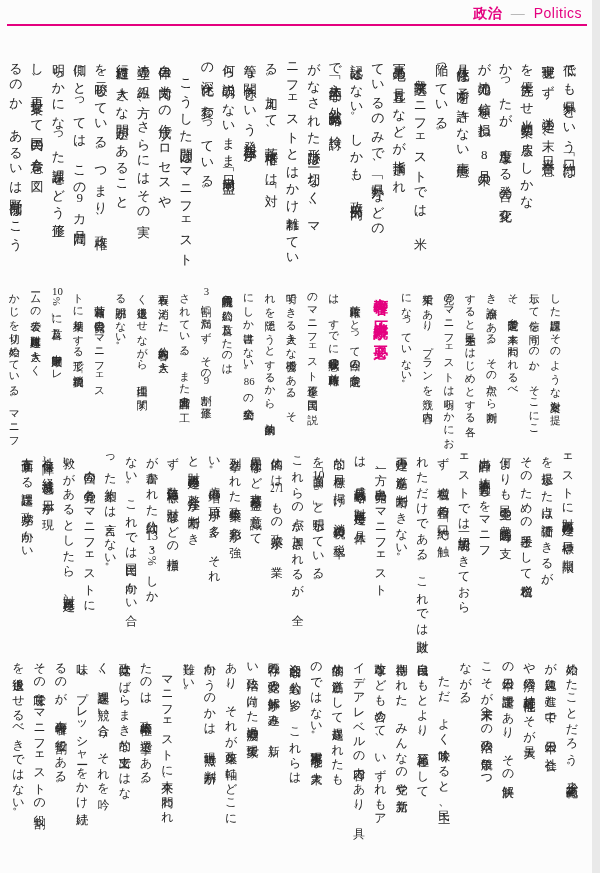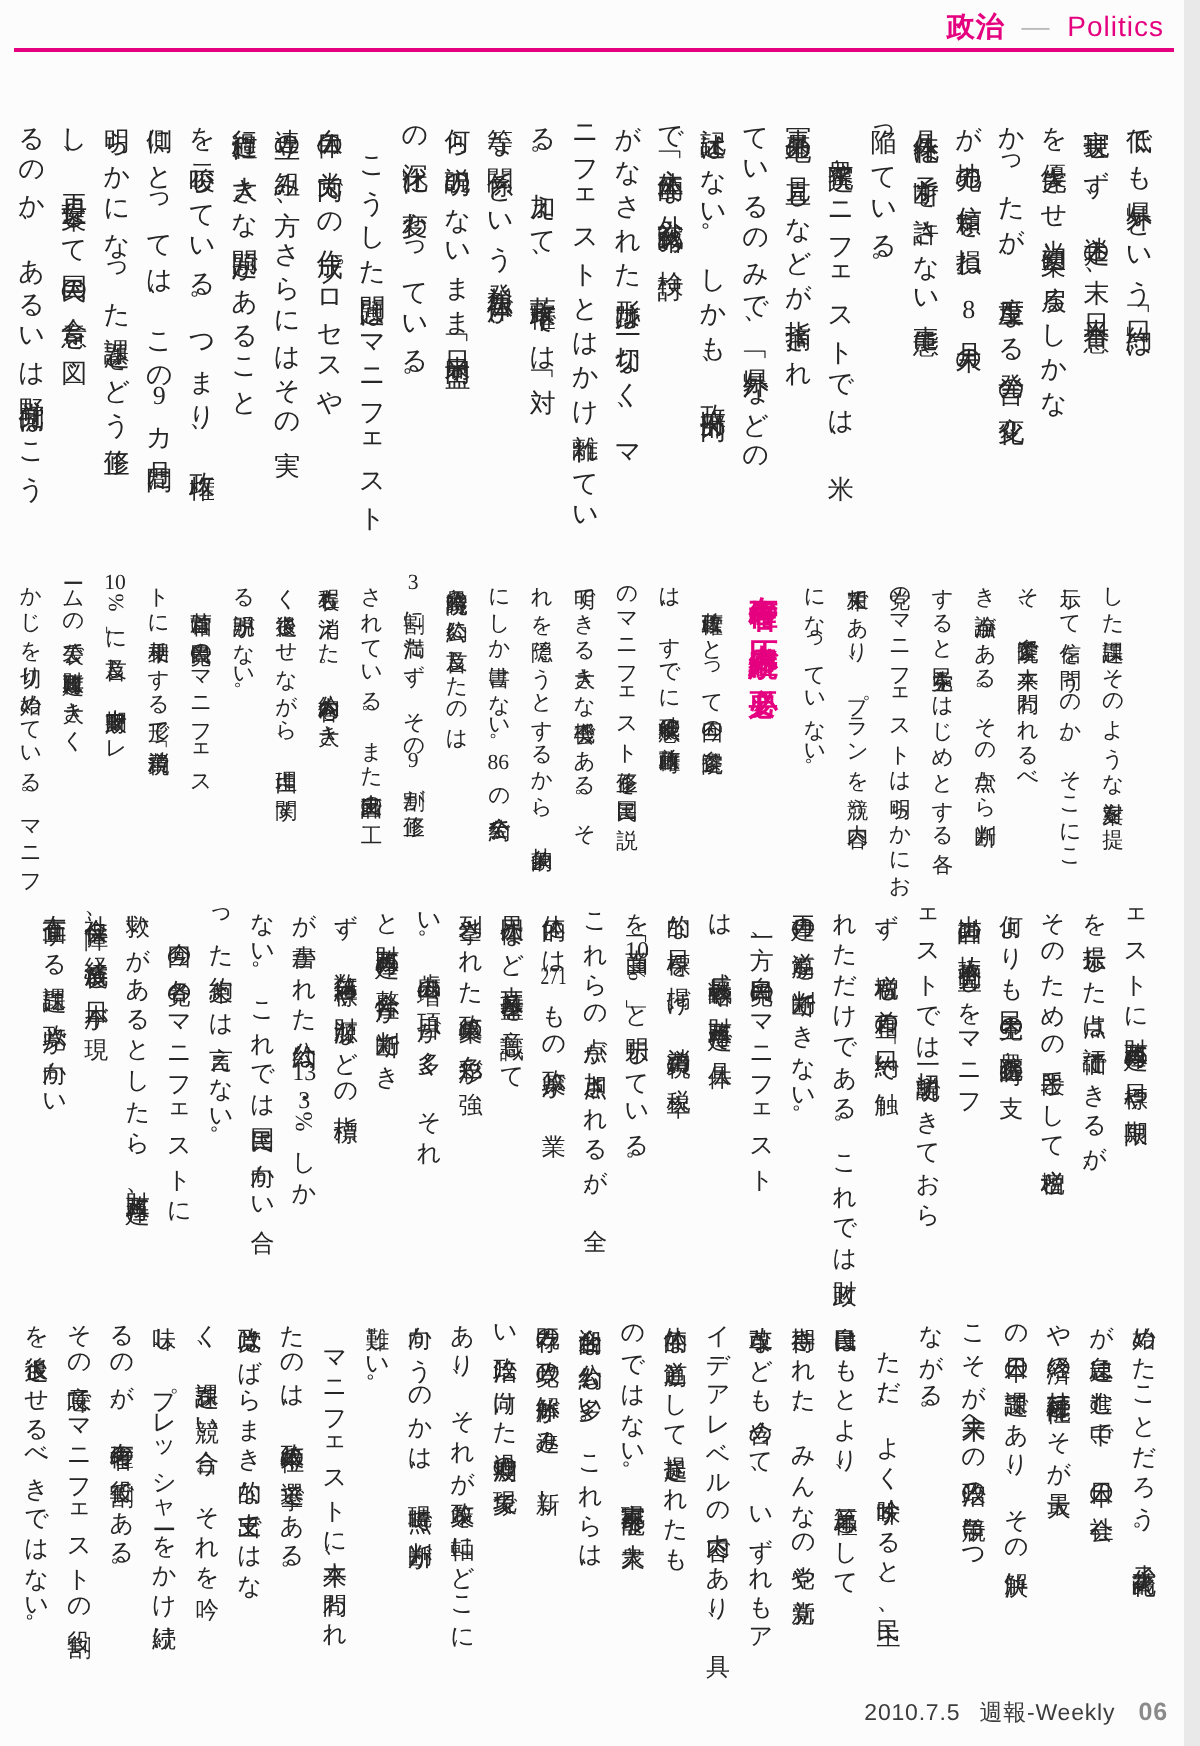--- a/index.html
+++ b/index.html
@@ -184,19 +184,14 @@
       <div class="col">　マニフェストに本来、問われ</div>
       <div class="col">たのは、政策本位の選挙である。</div>
       <div class="col">政党はばらまき的な支出ではな</div>
       <div class="col">く、課題を競い合う。それを吟</div>
       <div class="col">味し、プレッシャーをかけ続け</div>
       <div class="col">るのが、有権者の役割である。</div>
       <div class="col">その意味でマニフェストの役割</div>
       <div class="col">を後退させるべきではない。</div>
     </div>
 
-  <div class="footer">
-    <span>2010.7.5</span>
-    <span class="pub">週報-Weekly</span>
-    <span class="pageno">06</span>
-  </div>
 
 </div>
 
 </body></html>

